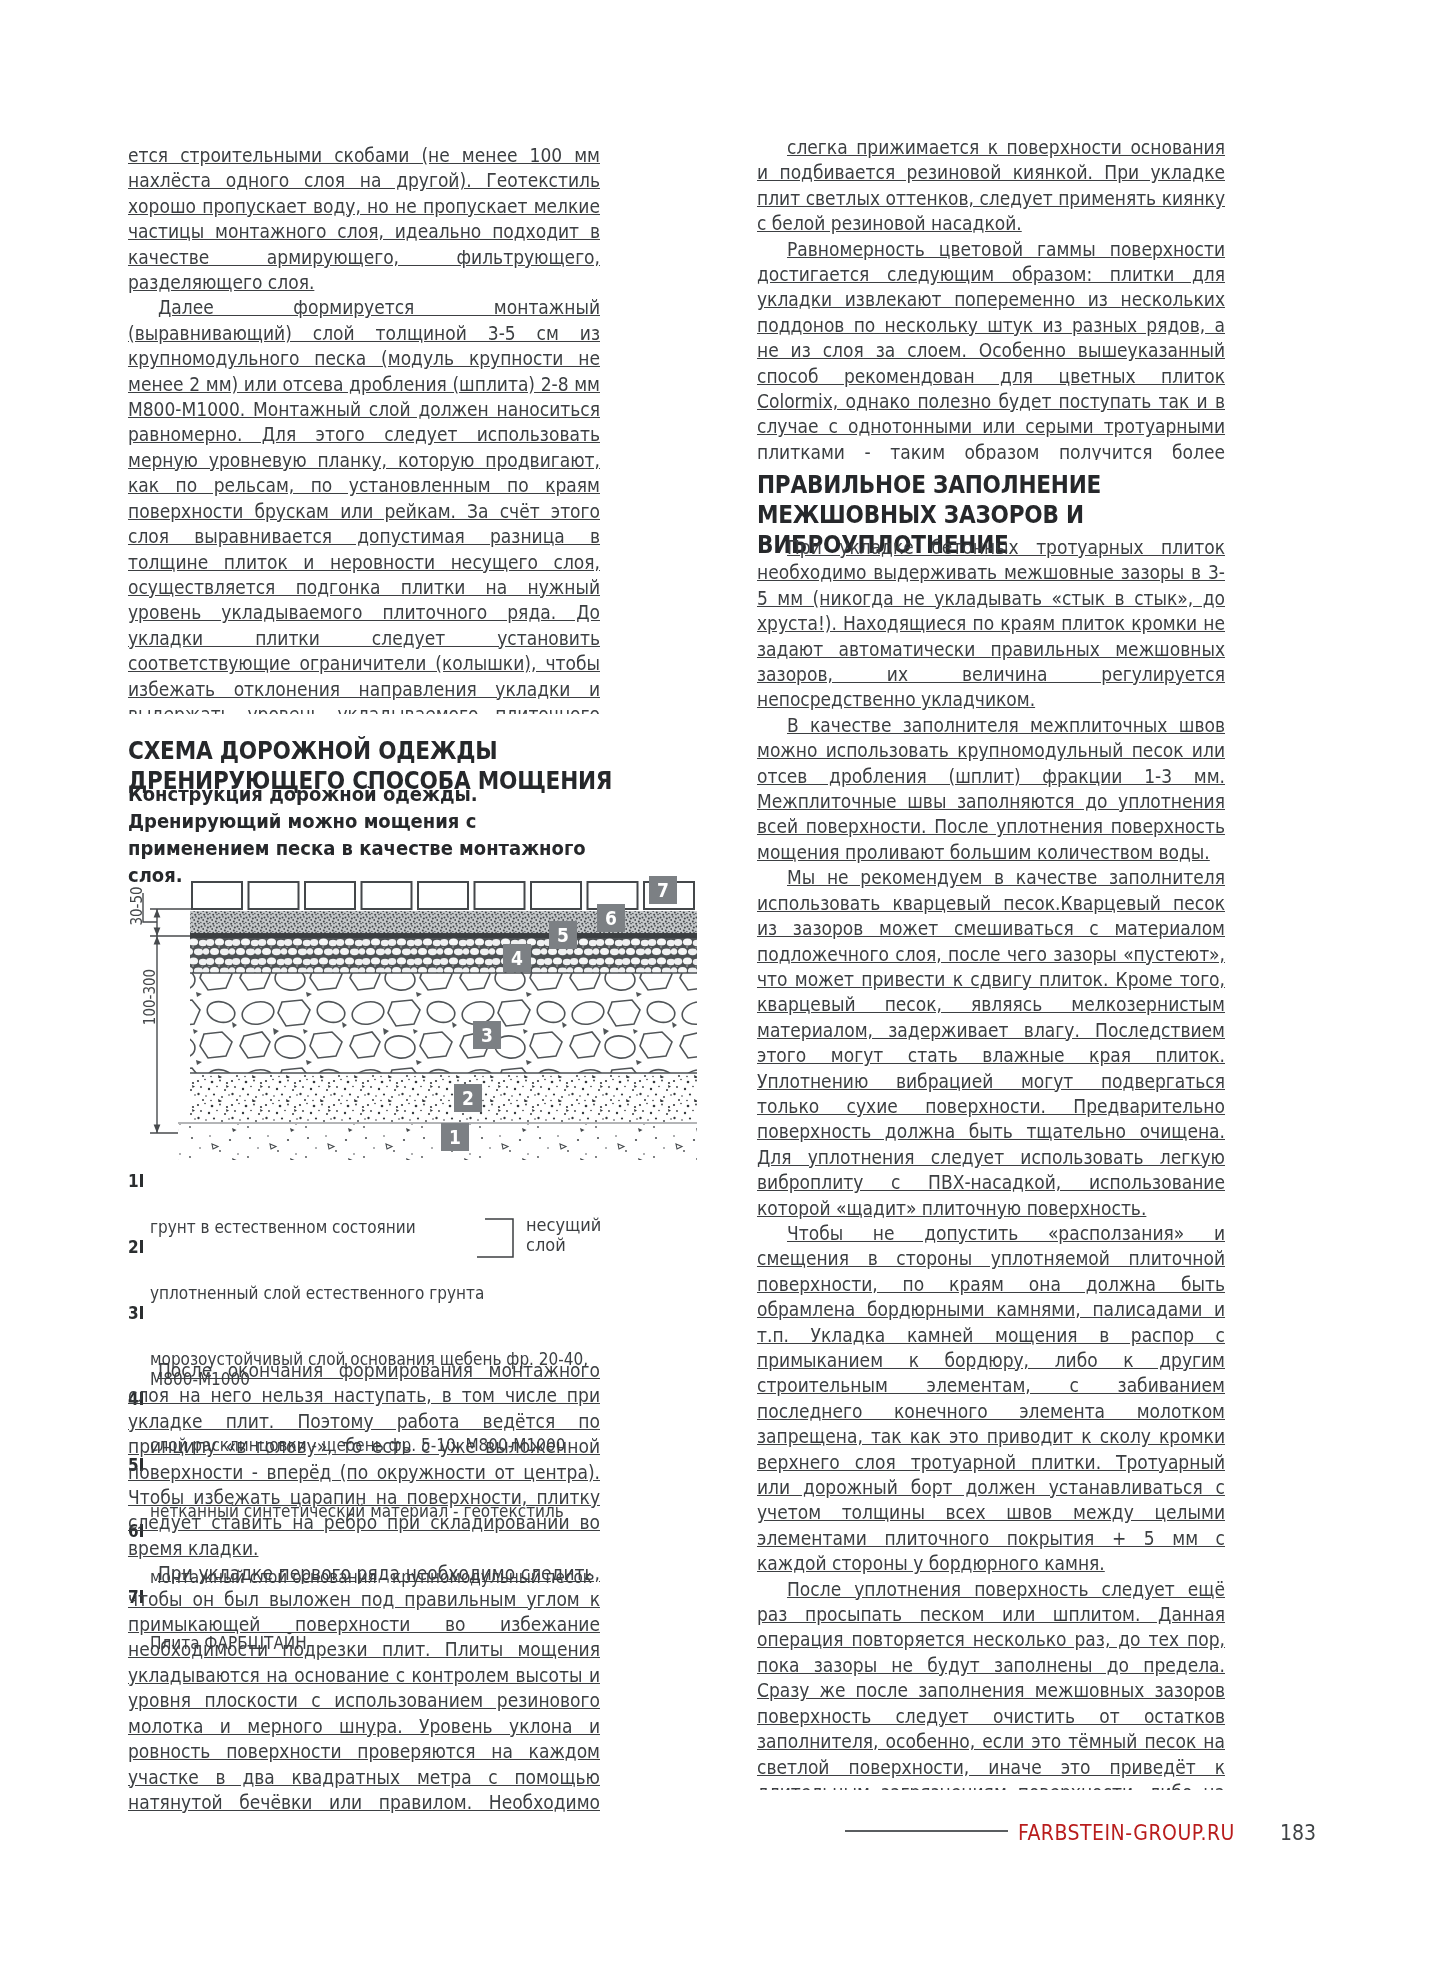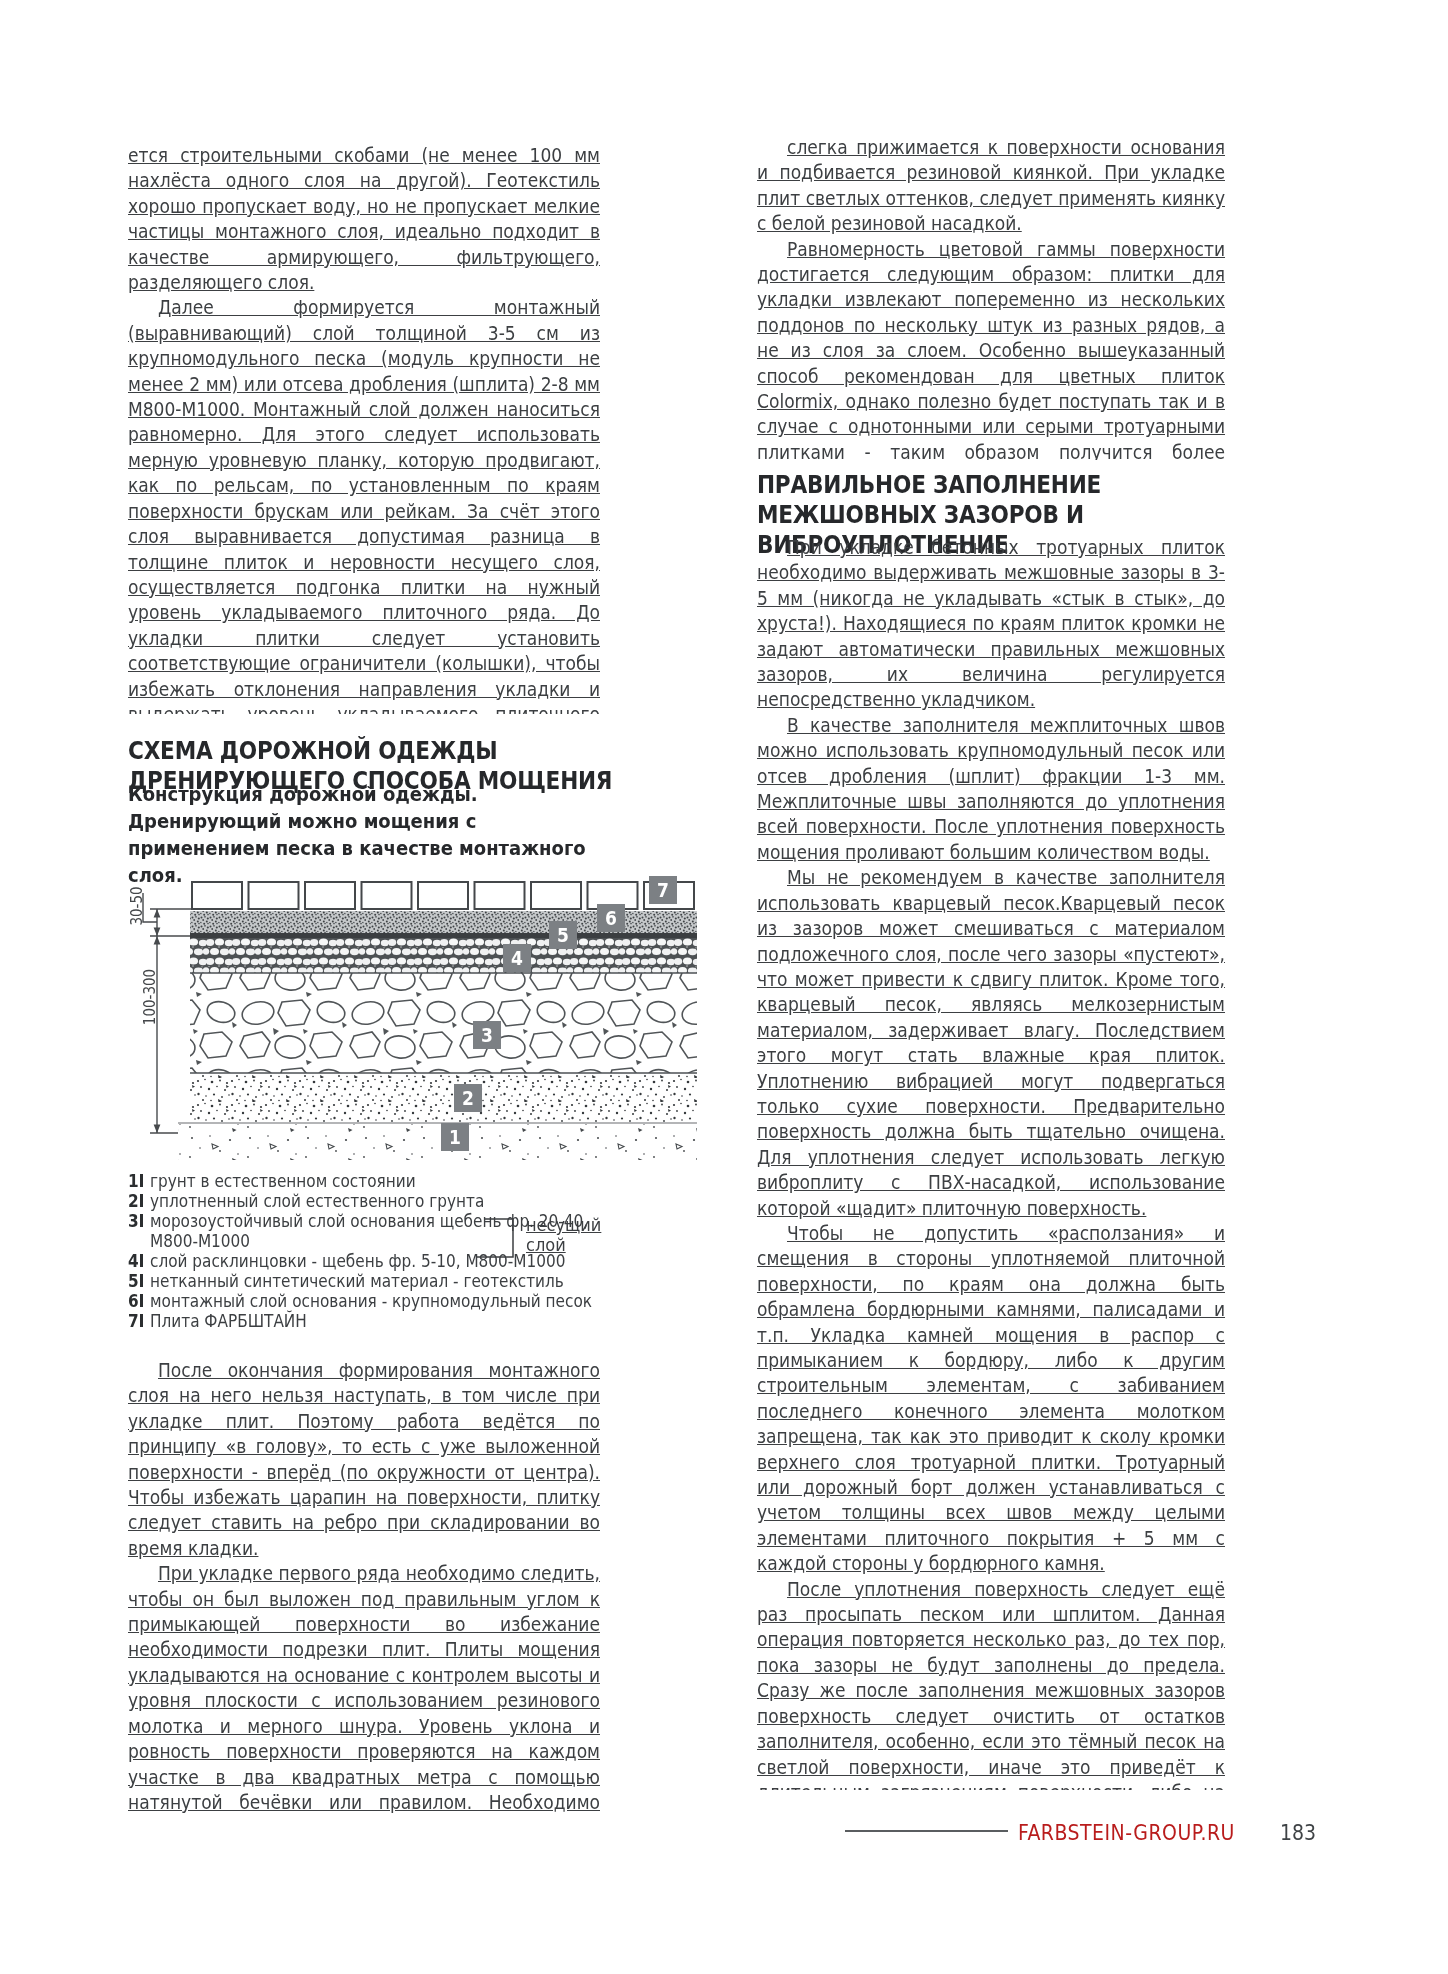--- a/index.html
+++ b/index.html
@@ -54,25 +54,25 @@
     font-size:15px;
     color:#44474a;
     white-space:nowrap;
     transform:translate(-50%,-50%) rotate(-90deg);
   }
   
   .legend{width:480px;font-size:17px;line-height:20px;color:#3c3f42;}
   .lg-row{display:flex;align-items:flex-start;}
   .lg-num{font-weight:bold;min-width:11px;color:#2b2e30;}
   .lg-bar{flex:0 0 3px;height:13px;background:#2b2e30;margin:3px 7px 0 1px;}
-  .lg-text{flex:1;}
+  .lg-text{flex:1;margin-top:46px;}
   .lg-brace{position:absolute;left:345px;top:42px;}
   .brace-label{
     position:absolute;left:398px;top:44px;width:84px;
-    font-size:18px;line-height:19.5px;color:#3c3f42;text-decoration:underline;
+    font-size:18px;line-height:19.5px;color:#3c3f42;
   }
   
   .footer-rule{position:absolute;left:845px;top:1830px;width:163px;height:2px;background:#5a5d60;}
   .footer-site{
     position:absolute;left:1018px;top:1821px;
     font-size:21px;letter-spacing:0.5px;color:#b91c1c;
   }
   .footer-page{
     position:absolute;left:1280px;top:1821px;
     font-size:21px;color:#3f4346;

